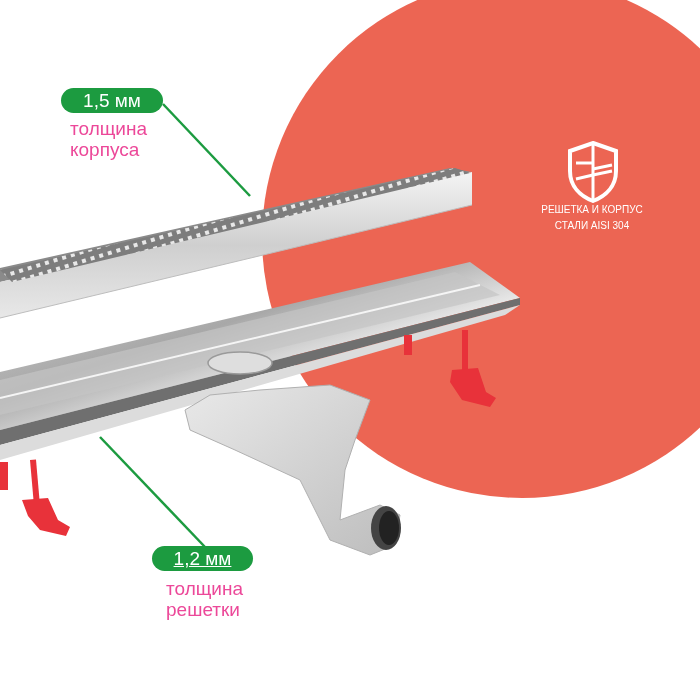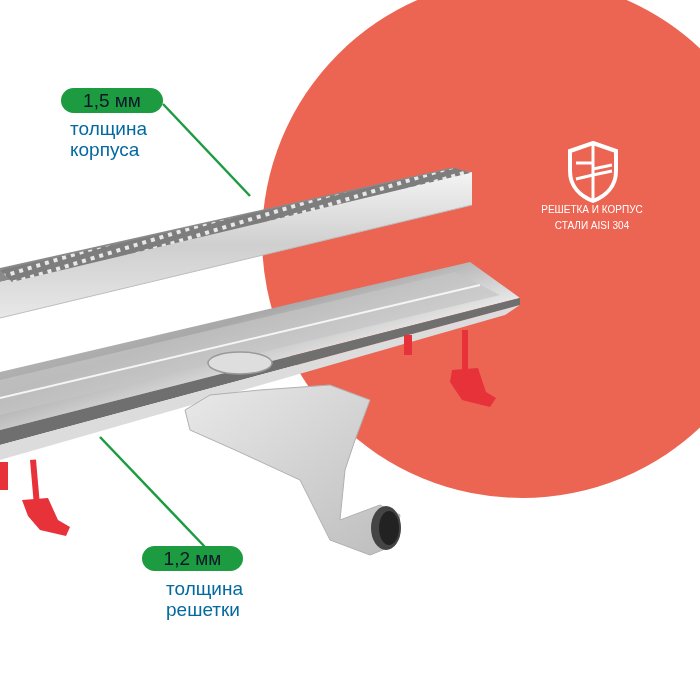--- a/index.html
+++ b/index.html
@@ -4,22 +4,22 @@
 <style>
   html,body{margin:0;padding:0;background:#ffffff;}
   body{width:700px;height:700px;overflow:hidden;position:relative;font-family:"Liberation Sans","DejaVu Sans",sans-serif;}
   .stage{position:absolute;left:0;top:0;width:700px;height:700px;overflow:hidden;background:#fff;}
   .circle{position:absolute;left:262px;top:-22px;width:520px;height:520px;border-radius:50%;background:#ec6553;}
   .logo{position:absolute;left:526px;top:42px;color:#fff;font-weight:bold;font-size:44px;letter-spacing:1px;line-height:44px;}
   .logo .reg{position:absolute;right:-14px;top:2px;font-size:10px;font-weight:normal;border:1px solid #fff;border-radius:50%;width:10px;height:10px;line-height:10px;text-align:center;}
   .shield{position:absolute;left:566px;top:141px;width:54px;height:62px;}
   .features{position:absolute;left:522px;top:202px;width:140px;text-align:center;color:#fff;font-size:10px;line-height:16px;text-transform:uppercase;}
   .features div{white-space:nowrap;}
-  .pill{position:absolute;height:25px;border-radius:13px;background:#1c9b40;color:#0f172a;font-size:19px;line-height:25px;text-align:center;}
-  .caption{position:absolute;color:#0369a1;font-size:19px;line-height:21px;}
+  .pill{position:absolute;height:25px;border-radius:13px;background:#1c9b40;color:#ffffff;font-size:19px;line-height:25px;text-align:center;}
+  .caption{position:absolute;color:#ec4899;font-size:19px;line-height:21px;}
   svg.art{position:absolute;left:0;top:0;}
 </style>
 </head>
 <body>
 
 <div class="stage">
   <div class="circle"></div>
 
   <svg class="art" width="700" height="700" viewBox="0 0 700 700">
     <defs>
@@ -96,18 +96,18 @@
     <div>РЕШЕТКА И КОРПУС</div>
     <div>СТАЛИ AISI 304</div>
   </div>
 
   <div class="pill" style="left:61px;top:88px;width:102px;">1,5 мм</div>
   <div class="caption" style="left:70px;top:118px;">
     <div>толщина</div>
     <div>корпуса</div>
   </div>
 
-  <div class="pill" style="left:142px;top:546px;width:101px;">1,2 мм</div>
+  <div class="pill" style="left:152px;top:546px;width:101px;text-decoration:underline;">1,2 мм</div>
   <div class="caption" style="left:166px;top:578px;">
     <div>толщина</div>
     <div>решетки</div>
   </div>
 </div>
 
 </body></html>

